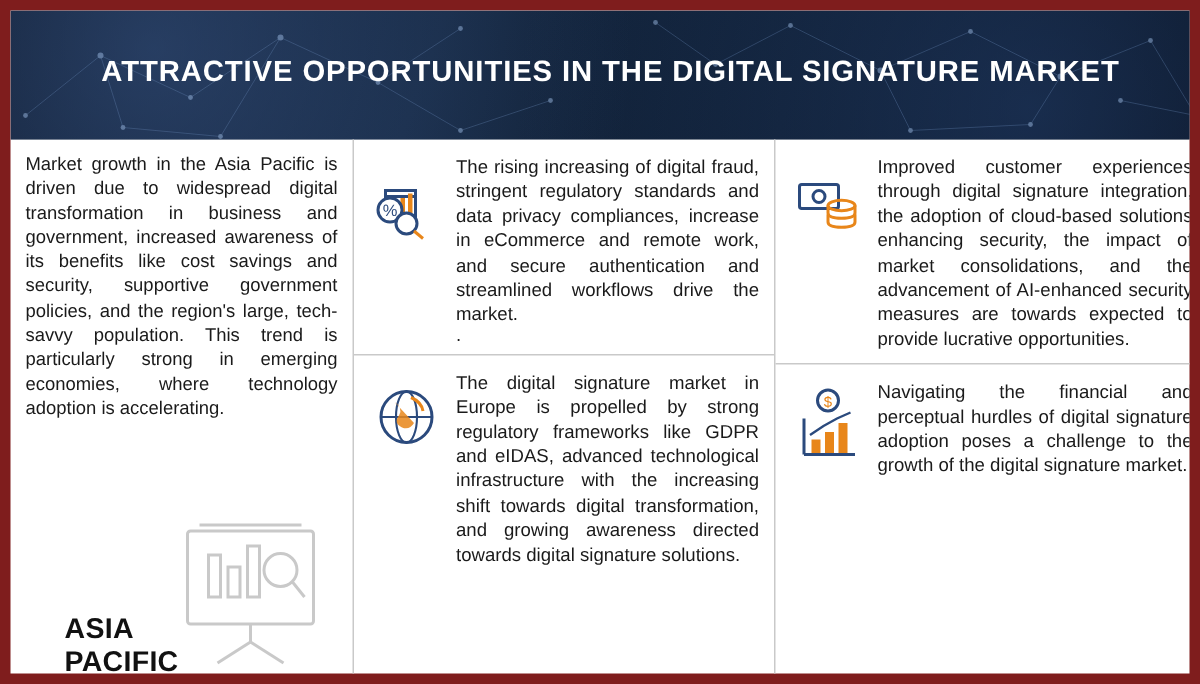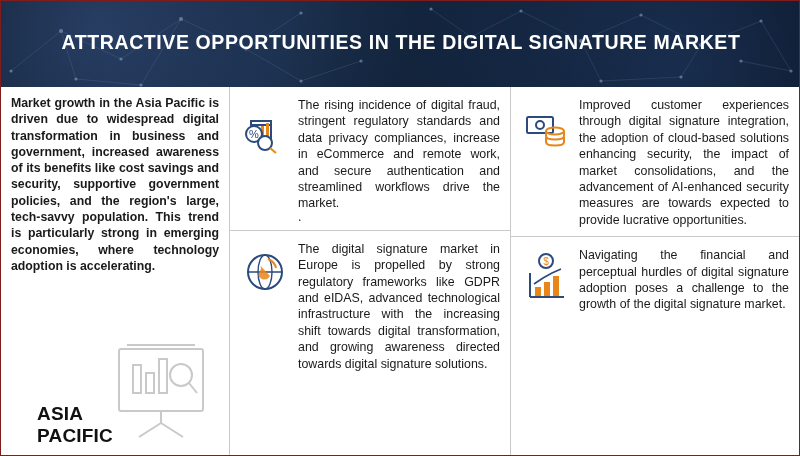--- a/index.html
+++ b/index.html
@@ -11,21 +11,21 @@
     height: 456px;
     font-family: "Liberation Sans", sans-serif;
     background: #ffffff;
     overflow: hidden;
   }
   .page {
     position: relative;
     width: 800px;
     height: 456px;
     box-sizing: border-box;
-    border: 1px solid #7f1d1d;
+    border: 7px solid #7f1d1d;
     overflow: hidden;
     background: #ffffff;
   }
   
   .banner {
     position: absolute;
     left: 0; top: 0;
     width: 800px;
     height: 86px;
     background:
@@ -88,21 +88,20 @@
     text-align: justify;
     text-justify: inter-word;
     margin: 0;
   }
   
   .left-para {
     font-size: 12.3px;
     line-height: 16.3px;
     text-align: justify;
     color: #1a1a1a;
-    font-weight: bold;
   }
   .asia-label {
     position: absolute;
     left: 12px;
     bottom: 10px;
     width: 110px;
     font-size: 19px;
     font-weight: bold;
     line-height: 22px;
     color: #111111;
@@ -228,21 +227,21 @@
             </g>
             <g fill="none" stroke="#2b4a7d" stroke-width="2">
               <circle cx="16" cy="33" r="8" fill="#ffffff"></circle>
               <text x="16" y="37" font-size="11" fill="#2b4a7d" stroke="none" text-anchor="middle" font-family="Liberation Sans, sans-serif">%</text>
               <circle cx="27" cy="42" r="7" fill="#ffffff"></circle>
               <line x1="32" y1="47" x2="38" y2="52" stroke="#e8861a"></line>
             </g>
           </svg>
         </div>
         <div class="txt">
-          <p class="para">The rising incidence of digital fraud, stringent regulatory standards and data privacy compliances, increase in eCommerce and remote work, and secure authentication and streamlined workflows drive the market.</p>
+          <p class="para">The rising increasing of digital fraud, stringent regulatory standards and data privacy compliances, increase in eCommerce and remote work, and secure authentication and streamlined workflows drive the market.</p>
           <div class="dot-line">.</div>
         </div>
       </div>
 
       <div class="divider"></div>
 
       <div class="block">
         <div class="icon">
           <svg width="54" height="54" viewBox="0 0 54 54">
             <circle cx="27" cy="27" r="17" fill="none" stroke="#2b4a7d" stroke-width="2"></circle>

